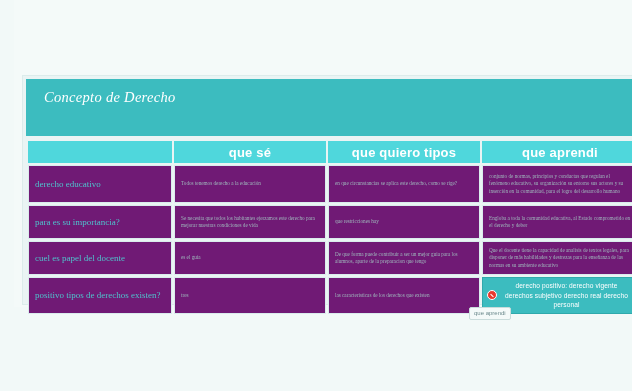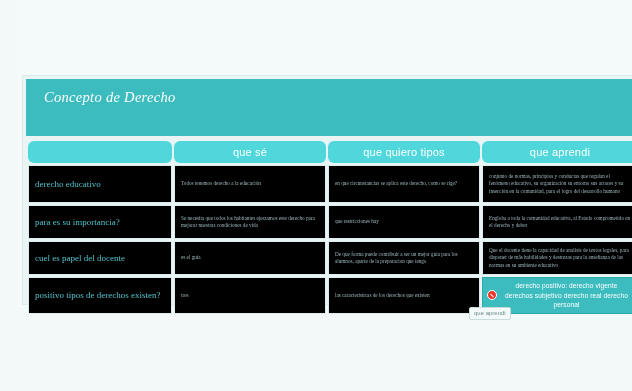--- a/index.html
+++ b/index.html
@@ -64,32 +64,31 @@
   }
   .tbl col.c1 { width: 144px; }
   .tbl col.c2 { width: 152px; }
   .tbl col.c3 { width: 152px; }
   .tbl col.c4 { width: 156px; }
 
   .tbl th {
     background: #4fd7dc;
     height: 22px;
     color: #ffffff;
-    font-size: 11px;
-    font-weight: normal;
+    font-size: 13px;
+    font-weight: bold;
     letter-spacing: 0.2px;
     text-align: center;
     vertical-align: middle;
     padding: 0 4px;
-    border-radius: 6px;
   }
   .tbl th.blank { }
 
   .tbl td {
-    background: #000000;
+    background: #701a75;
     border: 1px solid #daeced;
     vertical-align: middle;
     padding: 4px 6px;
     box-sizing: border-box;
   }
   .cell-q {
     color: #4fc3cd;
     font-family: "Liberation Serif", serif;
     font-size: 9px;
     line-height: 12px;

